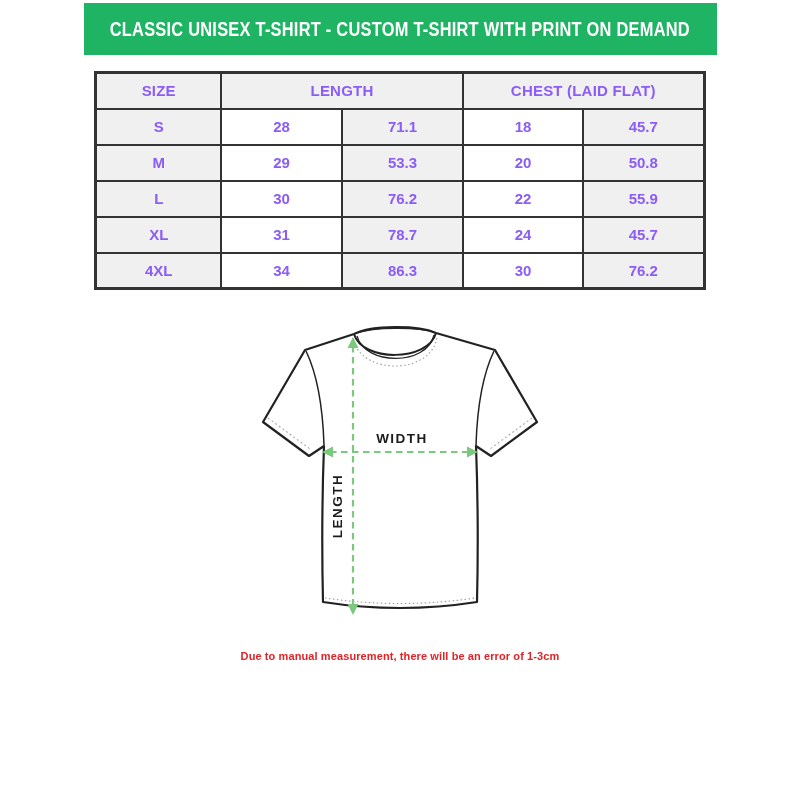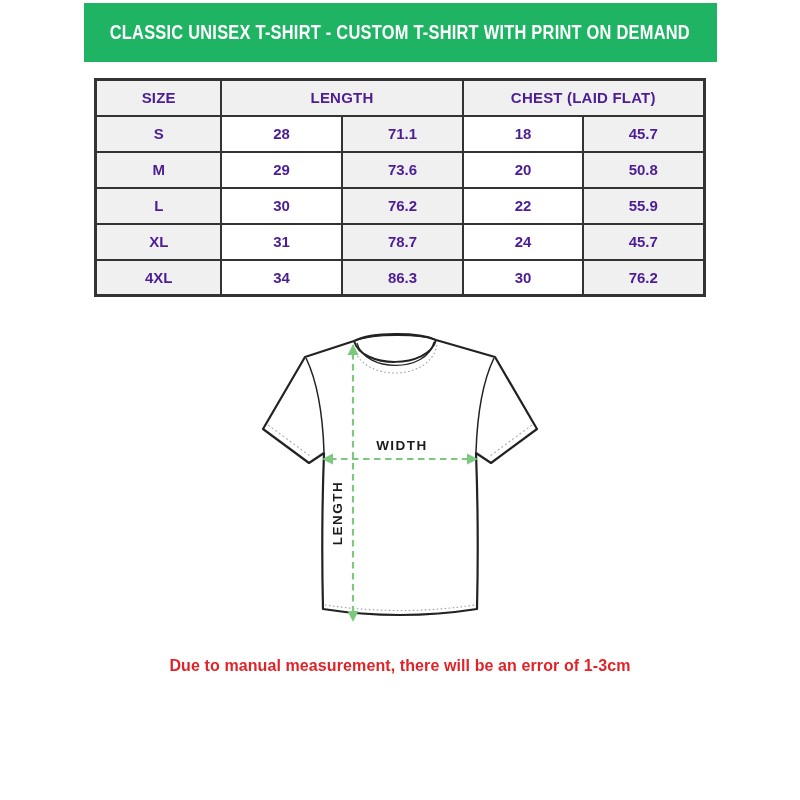--- a/index.html
+++ b/index.html
@@ -13,21 +13,21 @@
   html, body { margin: 0; padding: 0; }
   body {
     width: 800px;
     height: 800px;
     background: #ffffff;
     font-family: "Liberation Sans", sans-serif;
     overflow: hidden;
   }
   .banner {
     width: 633px;
-    height: 59px;
+    height: 52px;
     margin: 3px auto 16px;
     background: var(--accent-green);
     color: #ffffff;
     display: flex;
     align-items: center;
     justify-content: center;
     overflow: hidden;
   }
   .banner .title-text {
     font-weight: bold;
@@ -45,40 +45,40 @@
     border: 3px solid var(--line-dark);
   }
   .size-table th, .size-table td {
     border: 2px solid var(--line-dark);
     height: 36px;
     padding: 0;
     text-align: center;
     vertical-align: middle;
     font-size: 15px;
     font-weight: bold;
-    color: #4c1d95;
+    color: #8b5cf6;
     background: #ffffff;
   }
   .size-table th { background: var(--cell-gray); letter-spacing: 0.2px; }
   .size-table td.shaded { background: var(--cell-gray); }
   .diagram-wrap {
     width: 300px;
     margin: 24px auto 0;
   }
   svg text.dim-label {
     font-family: "Liberation Sans", sans-serif;
     font-weight: bold;
     font-size: 13.5px;
     letter-spacing: 1.5px;
     fill: #1c1c1c;
   }
   .footer-note {
     margin-top: 22px;
     text-align: center;
-    font-size: 16px;
+    font-size: 11px;
     font-weight: bold;
     color: var(--note-red);
     letter-spacing: 0.1px;
   }
 </style>
 </head>
 <body>
 
 <div class="banner">
   <span class="title-text">CLASSIC UNISEX T-SHIRT - CUSTOM T-SHIRT WITH PRINT ON DEMAND</span>
@@ -103,21 +103,21 @@
       <tr>
     <td class="shaded">S</td>
     <td>28</td>
     <td class="shaded">71.1</td>
     <td>18</td>
     <td class="shaded">45.7</td>
   </tr>
       <tr>
     <td class="shaded">M</td>
     <td>29</td>
-    <td class="shaded">73.6</td>
+    <td class="shaded">53.3</td>
     <td>20</td>
     <td class="shaded">50.8</td>
   </tr>
       <tr>
     <td class="shaded">L</td>
     <td>30</td>
     <td class="shaded">76.2</td>
     <td>22</td>
     <td class="shaded">55.9</td>
   </tr>

